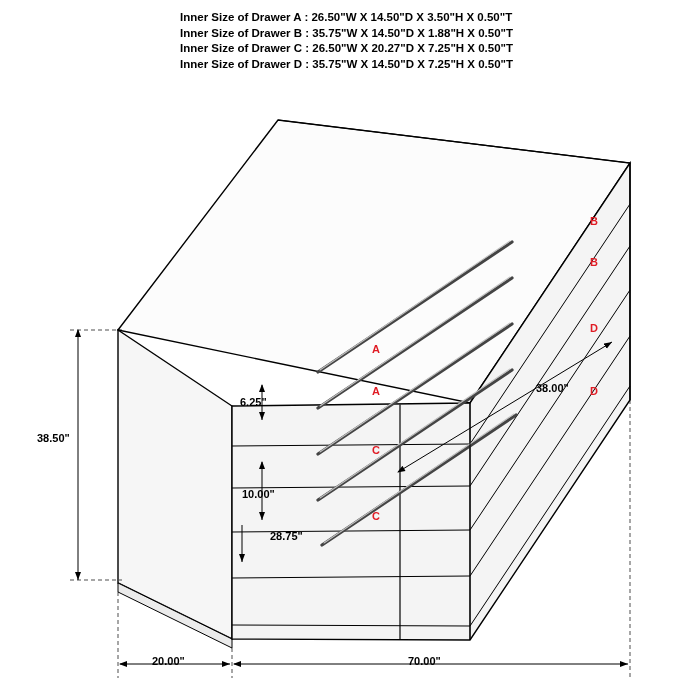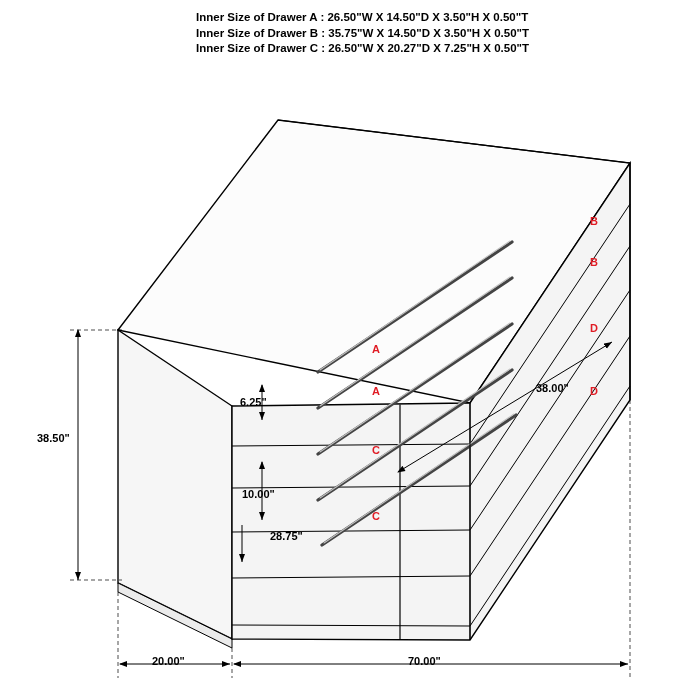--- a/index.html
+++ b/index.html
@@ -15,21 +15,20 @@
     width: 700px;
     height: 700px;
     background: #ffffff;
     overflow: hidden;
   }
   #spec-block {
     position: absolute;
     left: 180px;
     top: 10px;
     width: 420px;
-    margin-left: 16px;
   }
   #spec-block .spec-line {
     font-size: 11.5px;
     font-weight: bold;
     color: #000000;
     line-height: 15.5px;
     white-space: nowrap;
   }
   #drawing {
     position: absolute;
@@ -53,22 +52,23 @@
     white-space: nowrap;
   }
 </style>
 </head>
 <body>
 
 <div id="page">
 
   <div id="spec-block">
     <div class="spec-line">Inner Size of Drawer A : 26.50"W X 14.50"D X 3.50"H X 0.50"T</div>
-    <div class="spec-line">Inner Size of Drawer B : 35.75"W X 14.50"D X 3.50"H X 0.50"T</div>
+    <div class="spec-line">Inner Size of Drawer B : 35.75"W X 14.50"D X 1.88"H X 0.50"T</div>
     <div class="spec-line">Inner Size of Drawer C : 26.50"W X 20.27"D X 7.25"H X 0.50"T</div>
+    <div class="spec-line">Inner Size of Drawer D : 35.75"W X 14.50"D X 7.25"H X 0.50"T</div>
   </div>
 
   <svg id="drawing" viewBox="0 0 700 700">
     <defs>
       <marker id="arrowEnd" markerWidth="9" markerHeight="9" refX="8" refY="3" orient="auto">
         <path d="M0,0 L8,3 L0,6 z" fill="#000"></path>
       </marker>
       <marker id="arrowStart" markerWidth="9" markerHeight="9" refX="1" refY="3" orient="auto">
         <path d="M8,0 L0,3 L8,6 z" fill="#000"></path>
       </marker>

